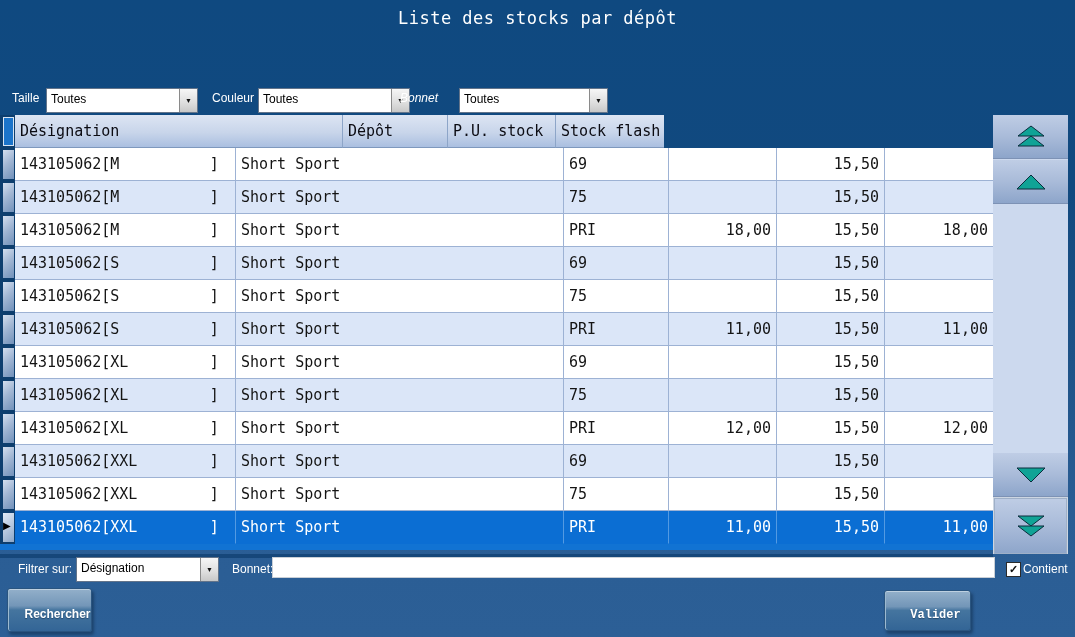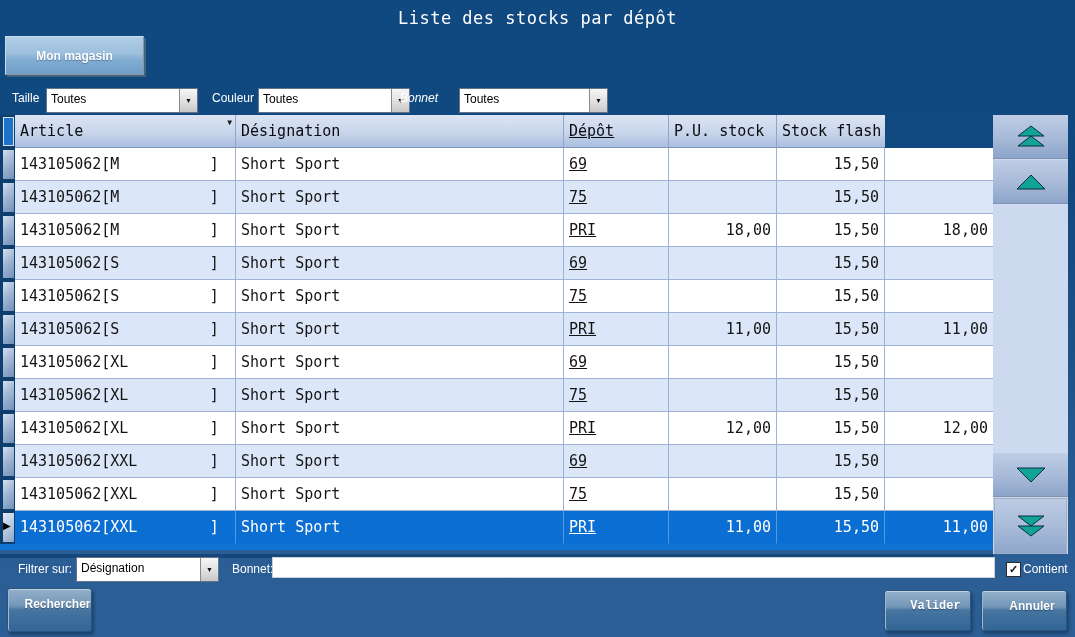--- a/index.html
+++ b/index.html
@@ -36,21 +36,21 @@
          border-right:1px solid #8da5c8;border-bottom:1px solid #7e98bd;
          font-family:"DejaVu Sans Mono",monospace;font-size:15px;color:#0b0b12;
          padding:7px 0 0 5px;box-sizing:border-box;position:relative;overflow:hidden;white-space:nowrap;cursor:pointer;}
   .sort{position:absolute;top:3px;right:3px;font-size:8px;color:#1a1a1a;}
   .cell{font-family:"DejaVu Sans Mono",monospace;font-size:15px;color:#141414;background:#ffffff;
         padding:7px 0 0 5px;box-sizing:border-box;border-right:1px solid #9db2d4;border-bottom:1px solid #9db2d4;
         overflow:hidden;white-space:pre;}
   .row.alt .cell{background:#dbe6f8;}
   .row.selected .cell{background:#0b6ed3;color:#ffffff;border-right-color:#539ae2;border-bottom-color:#0b6ed3;}
   .num{text-align:right;padding-right:5px;padding-left:0;}
-  .c-article{width:221px;}.c-designation{width:328px;}.c-depot{width:105px;text-decoration:underline;}
+  .c-article{width:221px;}.c-designation{width:328px;}.c-depot{width:105px;}
   .c-quantite{width:108px;}.c-pu{width:108px;}.c-flash{width:108px;}
   .partial{height:6px;background:#1173d3;}
   
   .scrollpanel{position:absolute;left:993px;top:115px;width:75px;height:439px;background:#ccd9ee;}
   .sbtn{position:absolute;left:0;width:75px;cursor:pointer;box-sizing:border-box;
         background:linear-gradient(180deg,#bfcde5 0%,#a9bbd9 50%,#8da5ca 100%);
         border-bottom:1px solid #7d92b5;display:flex;align-items:center;justify-content:center;}
   .sbtn.focusring{border:1px solid #cdd6e2;box-shadow:inset 0 0 0 1px #9fb0c8;}
   
   .blabel{position:absolute;color:#ffffff;font-size:12px;}
@@ -58,33 +58,30 @@
             border:1px solid #c9cfd6;background:#ffffff;font-size:12px;padding:0 4px;outline:none;}
   .checkbox{position:absolute;left:1006px;top:562px;width:13px;height:13px;background:#fff;border:1px solid #2b2b2b;
             display:flex;align-items:center;justify-content:center;font-size:11px;font-weight:bold;color:#111;cursor:pointer;}
   .checkbox .mark{display:none;line-height:1;margin-top:-1px;}
   .checkbox.checked .mark{display:block;}
   
   .btn3d{position:absolute;border-radius:3px;color:#ffffff;font-weight:bold;font-size:12px;cursor:pointer;
          background:linear-gradient(180deg,#93b0ca 0%,#7396b8 40%,#45759f 50%,#336596 100%);
          border:1px solid #2a5580;
          box-shadow:inset 0 1px 0 #bdd0e0,inset 1px 0 0 #9cb9d0,2px 3px 3px rgba(8,28,50,.4);
-         display:flex;align-items:flex-start;justify-content:center;box-sizing:border-box;padding-left:16px;}
+         display:flex;align-items:center;justify-content:center;box-sizing:border-box;padding-left:16px;}
   .btn3d span{margin-top:8px;text-shadow:0 1px 1px rgba(20,50,80,.6);}
 </style>
 </head>
 <body>
 
 <div class="app">
 
   <div class="title">Liste des stocks par dépôt</div>
 
-  <div class="tab">
-    <span>Mon magasin</span>
-  </div>
 
   <span class="flabel" style="left:12px;">Taille</span>
   <div class="combo" style="left:46px;top:88px;width:152px;">
     <span class="val">Toutes</span>
     <span class="cbtn">▼</span>
   </div>
   <span class="flabel" style="left:212px;">Couleur</span>
   <div class="combo" style="left:258px;top:88px;width:152px;">
     <span class="val">Toutes</span>
     <span class="cbtn">▼</span>
@@ -93,24 +90,20 @@
   <div class="combo" style="left:459px;top:88px;width:149px;">
     <span class="val">Toutes</span>
     <span class="cbtn">▼</span>
   </div>
 
   <div class="grid">
     <div class="hrow">
       <div class="gcell">
           <div class="gmark"></div>
         </div>
-      <div class="hcell c-article">
-        <span>Article</span>
-        <span class="sort">▼</span>
-      </div>
       <div class="hcell c-designation">Désignation</div>
       <div class="hcell c-depot">Dépôt</div>
       <div class="hcell c-pu">P.U. stock</div>
       <div class="hcell c-flash" style="border-right:none;">Stock flash</div>
     </div>
     <div id="rows-container">
         <div class="row">
       <div class="gcell">
         <div class="gbar"></div>
 
@@ -294,17 +287,14 @@
       <span class="mark">✓</span>
     </div>
   <span class="blabel" style="left:1023px;top:562px;">Contient</span>
 
   <div class="btn3d" style="left:7px;top:588px;width:85px;height:44px;">
     <span>Rechercher</span>
   </div>
   <div class="btn3d" style="left:884px;top:590px;width:87px;height:41px;font-family:Liberation Mono, monospace;">
     <span>Valider</span>
   </div>
-  <div class="btn3d" style="left:981px;top:590px;width:86px;height:41px;">
-    <span>Annuler</span>
-  </div>
 
 </div>
 
 </body></html>

